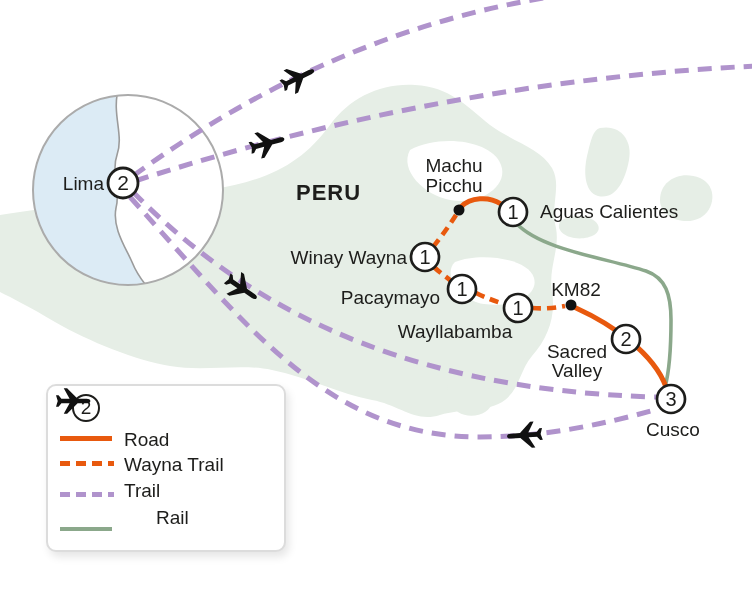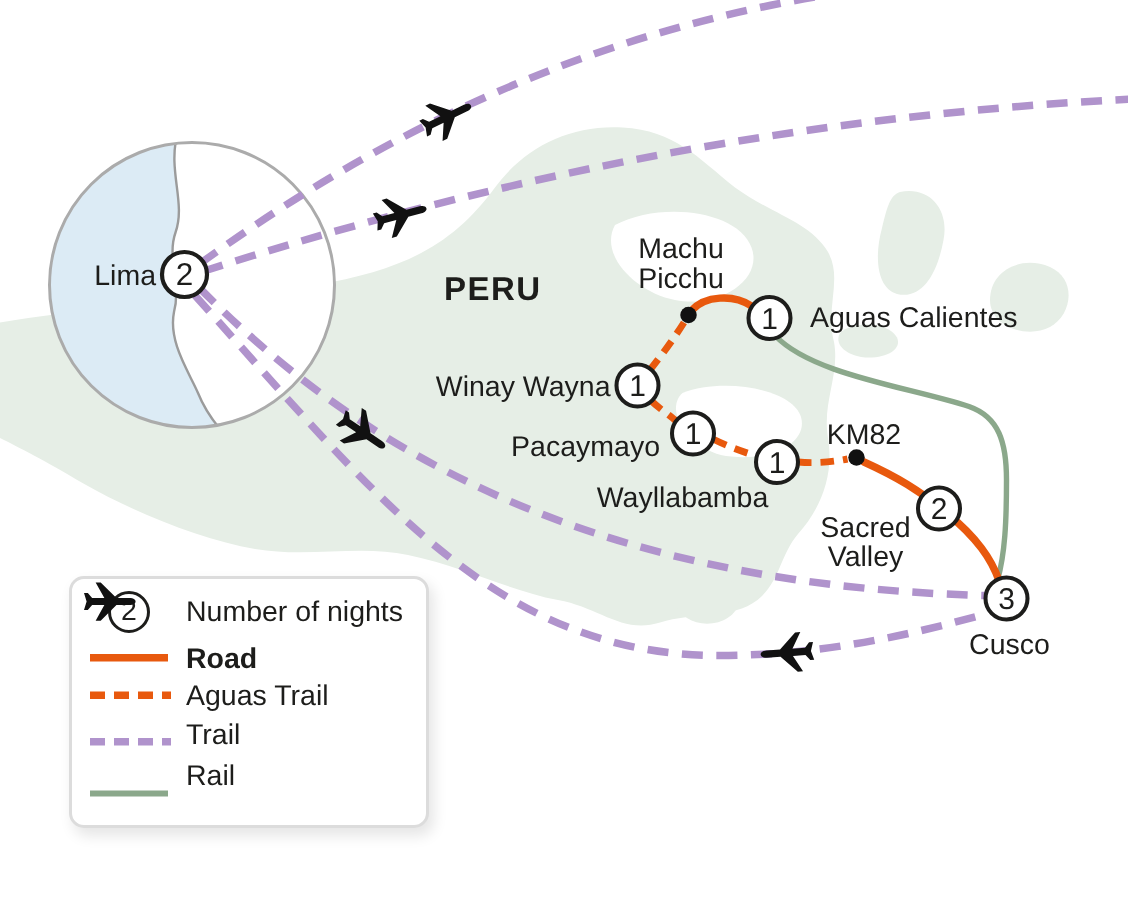--- a/index.html
+++ b/index.html
@@ -149,30 +149,29 @@
       <text x="455" y="338" text-anchor="middle">Wayllabamba</text>
       <text x="576" y="296" text-anchor="middle">KM82</text>
       <text x="577" y="358" text-anchor="middle">Sacred</text>
       <text x="577" y="377" text-anchor="middle">Valley</text>
       <text x="673" y="436" text-anchor="middle">Cusco</text>
     </g>
   </svg>
 
   <div class="legend">
     <div class="lg-badge">2</div>
-    <div class="lg-label" style="top:13px;">Number of nights</div>
 
     <div class="lg-road"></div>
-    <div class="lg-label" style="top:44px;font-weight:bold;">Road</div>
+    <div class="lg-label" style="top:44px;">Road</div>
 
     <div class="lg-trail"></div>
-    <div class="lg-label" style="top:69px;">Aguas Trail</div>
+    <div class="lg-label" style="top:69px;">Wayna Trail</div>
 
     <div class="lg-flightline"></div>
     <svg class="lg-plane" width="46" height="30" viewBox="-21 -15 42 30">
       <use href="#plane-shape" fill="#111111" transform="scale(1.02)"></use>
     </svg>
     <div class="lg-label" style="top:95px;">Trail</div>
 
     <div class="lg-rail"></div>
-    <div class="lg-label" style="top:122px;">Rail</div>
+    <div class="lg-label" style="top:122px;margin-left:32px;">Rail</div>
   </div>
 </div>
 
 </body></html>

